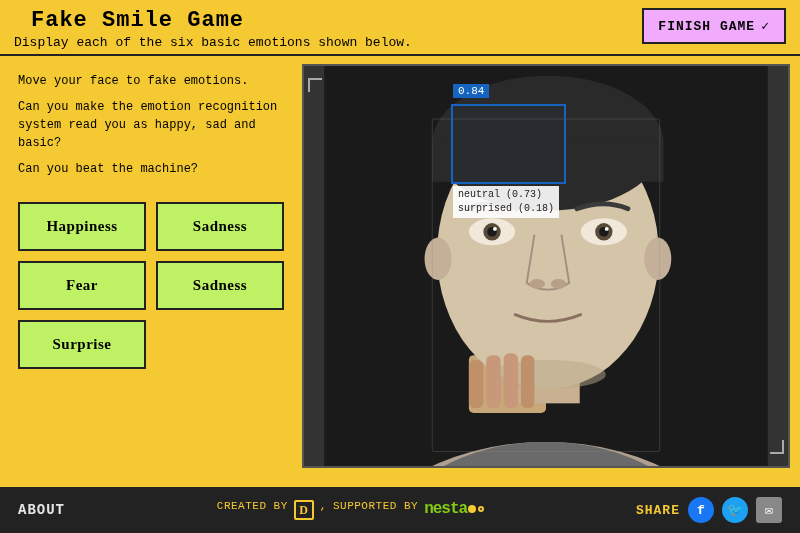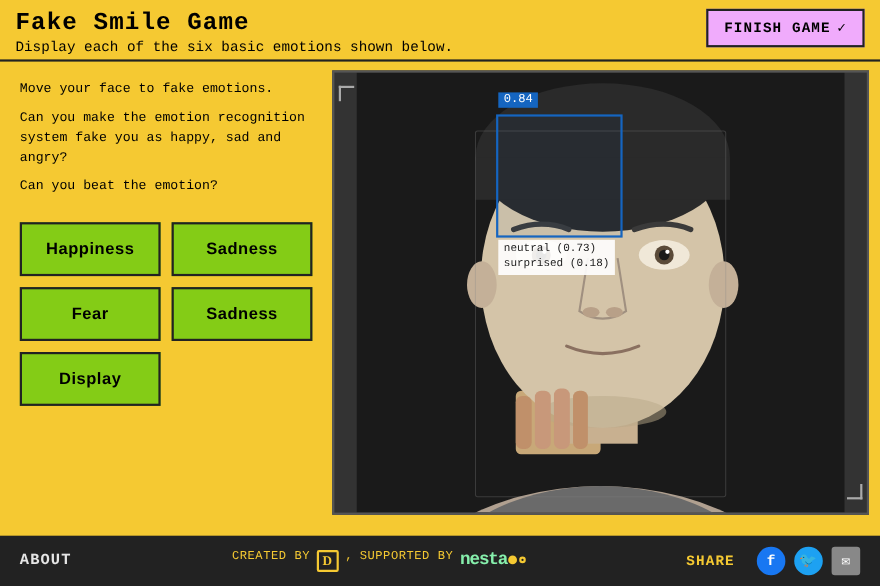--- a/index.html
+++ b/index.html
@@ -19,20 +19,21 @@
       display: flex;
       align-items: flex-start;
       justify-content: space-between;
       border-bottom: 2px solid #222;
     }
     #header-left h1 {
       font-size: 22px;
       font-weight: bold;
       font-family: 'Courier New', Courier, monospace;
       letter-spacing: 1px;
+      margin-left: 17px;
     }
     #header-left p {
       font-size: 13px;
       font-weight: normal;
       margin-top: 2px;
     }
     #finish-btn {
       background: #f0abfc;
       border: 2px solid #222;
       padding: 8px 14px;
@@ -73,24 +74,24 @@
     }
 
     
     #emotion-grid {
       display: grid;
       grid-template-columns: 1fr 1fr;
       gap: 10px;
       margin-top: 6px;
     }
     .emotion-btn {
-      background: #84cc16;
+      background: #bef264;
       border: 2.5px solid #222;
       padding: 14px 10px;
-      font-family: Liberation Sans, sans-serif;
+      font-family: Liberation Serif, serif;
       font-size: 15px;
       font-weight: bold;
       cursor: pointer;
       text-align: center;
       letter-spacing: 0.5px;
     }
 
     
     #right-panel {
       flex: 1;
@@ -197,21 +198,21 @@
       display: flex;
       align-items: center;
       gap: 8px;
     }
     #share-label {
       color: #F5C932;
       font-family: 'Courier New', Courier, monospace;
       font-size: 13px;
       font-weight: bold;
       letter-spacing: 1px;
-      margin-right: 12px;
+      margin-right: 0;
       text-align: right;
     }
     .social-icon {
       width: 26px;
       height: 26px;
       border-radius: 50%;
       display: flex;
       align-items: center;
       justify-content: center;
       font-size: 13px;
@@ -219,21 +220,21 @@
       font-weight: bold;
     }
     .social-fb { background: #1877F2; color: #fff; }
     .social-tw { background: #1DA1F2; color: #fff; }
     .social-em { background: #888; color: #fff; border-radius: 3px; }
 
     
     #nesta-text {
       font-size: 16px;
       font-weight: bold;
-      color: #86efac;
+      color: #84cc16;
       font-family: 'Courier New', Courier, monospace;
       letter-spacing: -1px;
     }
     #nesta-dot {
       width: 8px;
       height: 8px;
       background: #F5C932;
       border-radius: 50%;
       display: inline-block;
       margin-left: 1px;
@@ -276,39 +277,39 @@
     <span>FINISH GAME</span>
     <span>✓</span>
   </button>
 </div>
 
 <div id="main">
 
   <div id="left-panel">
     <div id="instructions">
       <p>Move your face to fake emotions.</p>
-      <p>Can you make the emotion recognition system fake you as happy, sad and angry?</p>
-      <p>Can you beat the emotion?</p>
+      <p>Can you make the emotion recognition system read you as happy, sad and basic?</p>
+      <p>Can you beat the machine?</p>
     </div>
 
     <div id="emotion-grid">
       <button class="emotion-btn">
         <span>Happiness</span>
       </button>
       <button class="emotion-btn">
         <span>Sadness</span>
       </button>
       <button class="emotion-btn">
         <span>Fear</span>
       </button>
       <button class="emotion-btn">
         <span>Sadness</span>
       </button>
       <button class="emotion-btn">
-        <span>Display</span>
+        <span>Surprise</span>
       </button>
     </div>
   </div>
 
   <div id="right-panel">
     <div id="camera-container">
 
       <svg id="face-svg" viewBox="0 0 460 415" xmlns="http://www.w3.org/2000/svg">
 
         <rect width="460" height="415" fill="#1a1a1a"></rect>
@@ -353,21 +354,21 @@
         <ellipse cx="232" cy="320" rx="60" ry="15" fill="#b8a888" opacity="0.5"></ellipse>
 
         <rect x="112" y="55" width="236" height="345" rx="2" fill="none" stroke="#888" stroke-width="1" opacity="0.3"></rect>
 
         <rect x="150" y="305" width="15" height="50" rx="6" fill="#c0906a"></rect>
         <rect x="168" y="300" width="15" height="55" rx="6" fill="#c8987a"></rect>
         <rect x="186" y="298" width="15" height="57" rx="6" fill="#c8987a"></rect>
         <rect x="204" y="300" width="14" height="55" rx="6" fill="#c0906a"></rect>
       </svg>
 
-      <div id="detection-box" style="left: 147px; top: 38px; width: 115px; height: 112px;">
+      <div id="detection-box" style="left: 147px; top: 38px; width: 115px; height: 80px;">
         <div id="detection-label">0.84</div>
         <div id="detection-sublabel">
           <div>neutral (0.73)</div>
           <div>surprised (0.18)</div>
         </div>
       </div>
 
       <div id="camera-corner-tl"></div>
       <div id="camera-corner-br"></div>
     </div>

